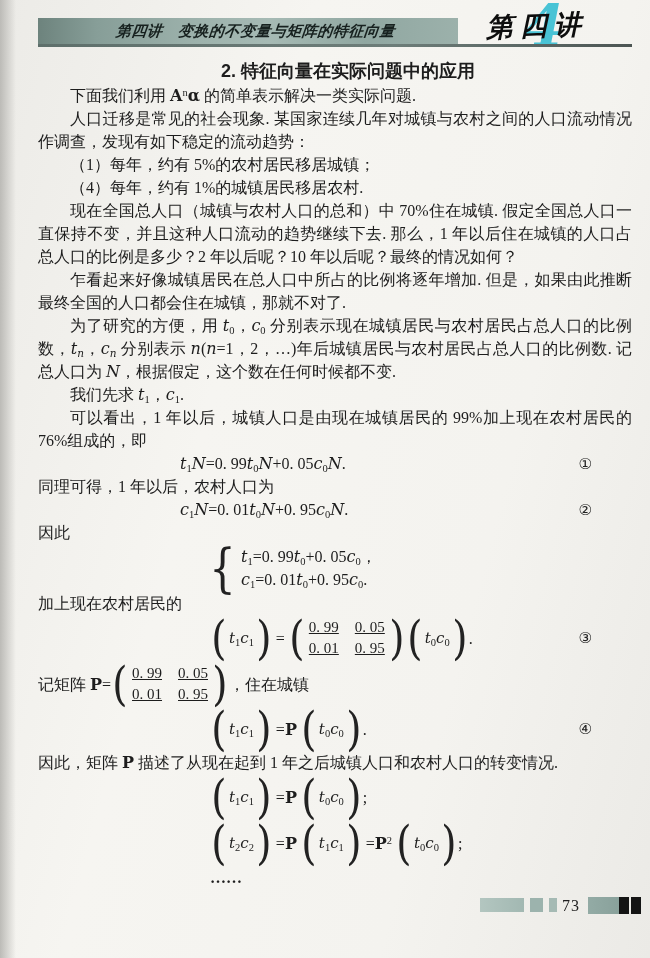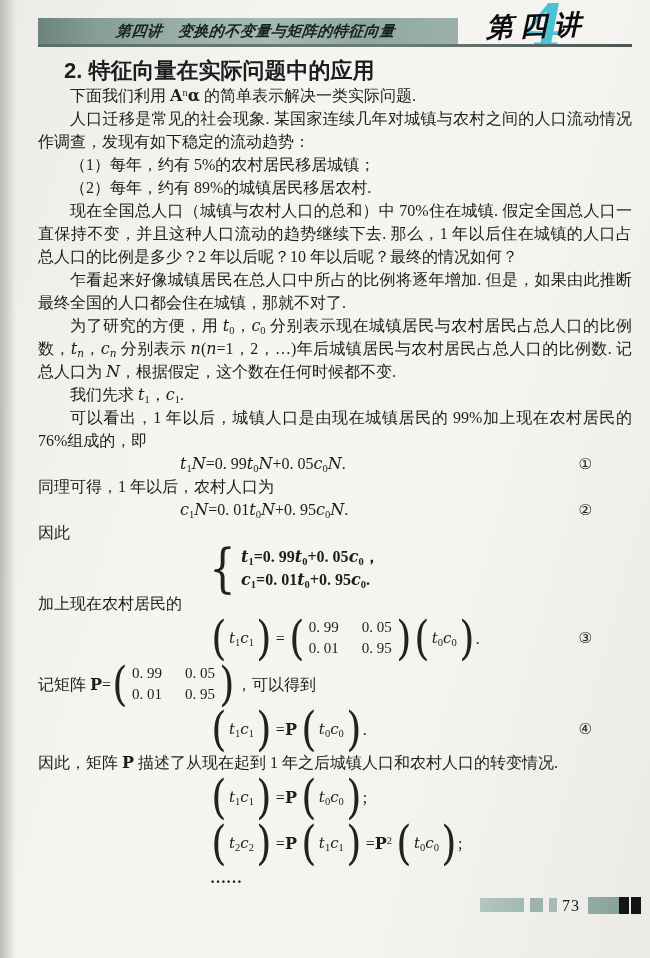--- a/index.html
+++ b/index.html
@@ -19,43 +19,43 @@
   .headrule{position:absolute;left:38px;top:44px;width:594px;height:3px;
     background:linear-gradient(90deg,#5e6f6b 0%,#6d7d79 60%,#4c5553 100%);}
   .chapnum{position:absolute;left:524px;top:-8px;font-family:"DejaVu Serif",serif;
     font-style:italic;font-weight:bold;font-size:58px;color:#49c3d5;}
   .challig{position:absolute;left:486px;top:8px;font-family:"DejaVu Serif",serif;
     font-style:italic;font-weight:bold;font-size:27px;color:#0d0d0d;letter-spacing:7px;
     transform:rotate(-2deg);white-space:nowrap;}
   
   .content{position:absolute;left:38px;top:58px;width:594px;font-size:16px;line-height:23px;text-align:justify;}
   .sect{font-family:"Liberation Sans","DejaVu Sans",sans-serif;font-weight:bold;
-    font-size:22px;line-height:26px;margin:0 0 0 26px;text-align:left;}
+    font-size:18px;line-height:26px;margin:0 0 0 26px;text-align:center;}
   p{margin:0;text-indent:2em;}
   p.noind{text-indent:0;}
   .mv{font-family:"DejaVu Serif",serif;}
   sub{font-size:10.5px;vertical-align:-3px;line-height:0;}
   sup{font-size:10.5px;vertical-align:5px;line-height:0;}
   
   .deq{position:relative;text-align:left;text-indent:0;}
   .deq .eqnum{position:absolute;right:40px;top:50%;transform:translateY(-50%);
     font-family:"DejaVu Sans",sans-serif;font-size:15px;color:#222;}
   .one{height:23px;line-height:23px;}
   .one .eb{margin-left:142px;margin-top:12px;}
   .tall{display:flex;align-items:center;}
   .par{font-family:"DejaVu Serif",serif;font-weight:400;font-size:46px;line-height:1;
     transform:scaleX(.85);display:inline-block;color:#222;}
   .vec{display:inline-flex;align-items:center;vertical-align:middle;}
   .vec .col{display:inline-flex;flex-direction:row;align-items:center;padding:0 1px;}
   .vec .col span{height:21px;line-height:21px;font-size:15px;}
-  .m22{display:inline-grid;grid-template-columns:auto auto;column-gap:23px;padding:0 3px;}
+  .m22{display:inline-grid;grid-template-columns:auto auto;column-gap:16px;padding:0 3px;text-decoration:underline;}
   .m22 span{height:21px;line-height:21px;font-size:15px;}
   .brace{font-family:"DejaVu Serif",serif;font-size:52px;line-height:1;transform:scaleX(.8);color:#222;}
   .sysrows{display:inline-flex;flex-direction:column;margin-left:2px;}
-  .sysrows span{height:23px;line-height:23px;font-weight:bold;}
+  .sysrows span{height:23px;line-height:23px;}
   .opgap{padding:0 3px;}
   
   .footer{position:absolute;left:4px;top:897px;width:650px;height:20px;}
   .fb{position:absolute;top:1px;}
   .teal1{left:476px;width:44px;height:14px;background:linear-gradient(90deg,#b3c6c0,#a2b8b2);}
   .teal2{left:526px;width:13px;height:14px;background:#9cb3ad;}
   .teal3{left:545px;width:8px;height:14px;background:#a5bab4;}
   .pageno{position:absolute;left:558px;top:0;font-size:16px;color:#1e1e1e;letter-spacing:1px;}
   .teal4{left:584px;width:31px;height:17px;background:linear-gradient(90deg,#93aba5,#89a19b);top:0;}
   .blk1{left:615px;width:10px;height:17px;background:#141414;top:0;}
@@ -73,21 +73,21 @@
   <span class="challig">第四讲</span>
   <div class="headrule"></div>
 
   <div class="content">
 
     <div class="sect">2. 特征向量在实际问题中的应用</div>
 
     <p>下面我们利用 <b class="mv">A</b><sup>n</sup><b class="mv">α</b> 的简单表示解决一类实际问题.</p>
     <p>人口迁移是常见的社会现象. 某国家连续几年对城镇与农村之间的人口流动情况作调查，发现有如下稳定的流动趋势：</p>
     <p>（1）每年，约有 5%的农村居民移居城镇；</p>
-    <p>（2）每年，约有 89%的城镇居民移居农村.</p>
+    <p>（4）每年，约有 1%的城镇居民移居农村.</p>
     <p>现在全国总人口（城镇与农村人口的总和）中 70%住在城镇. 假定全国总人口一直保持不变，并且这种人口流动的趋势继续下去. 那么，1 年以后住在城镇的人口占总人口的比例是多少？2 年以后呢？10 年以后呢？最终的情况如何？</p>
     <p>乍看起来好像城镇居民在总人口中所占的比例将逐年增加. 但是，如果由此推断最终全国的人口都会住在城镇，那就不对了.</p>
     <p>为了研究的方便，用 <i class="mv">t</i><sub>0</sub>，<i class="mv">c</i><sub>0</sub> 分别表示现在城镇居民与农村居民占总人口的比例数，<i class="mv">t</i><sub><i class="mv">n</i></sub>，<i class="mv">c</i><sub><i class="mv">n</i></sub> 分别表示 <i class="mv">n</i>(<i class="mv">n</i>=1，2，…)年后城镇居民与农村居民占总人口的比例数. 记总人口为 <i class="mv">N</i>，根据假定，这个数在任何时候都不变.</p>
     <p>我们先求 <i class="mv">t</i><sub>1</sub>，<i class="mv">c</i><sub>1</sub>.</p>
     <p>可以看出，1 年以后，城镇人口是由现在城镇居民的 99%加上现在农村居民的 76%组成的，即</p>
 
     <div class="deq one">
       <span class="eb"><i class="mv">t</i><sub>1</sub><i class="mv">N</i>=0. 99<i class="mv">t</i><sub>0</sub><i class="mv">N</i>+0. 05<i class="mv">c</i><sub>0</sub><i class="mv">N</i>.</span>
       <span class="eqnum">①</span>
     </div>
@@ -148,21 +148,21 @@
       <span class="vec">
         <span class="par">(</span>
         <span class="m22">
           <span>0. 99</span>
           <span>0. 05</span>
           <span>0. 01</span>
           <span>0. 95</span>
         </span>
         <span class="par">)</span>
       </span>
-      <span>，可以得到</span>
+      <span>，住在城镇</span>
     </div>
 
     <div class="deq tall" style="height:44px;margin-left:172px;">
       <span class="vec">
         <span class="par">(</span>
         <span class="col">
           <span><i class="mv">t</i><sub>1</sub></span>
           <span><i class="mv">c</i><sub>1</sub></span>
         </span>
         <span class="par">)</span>

